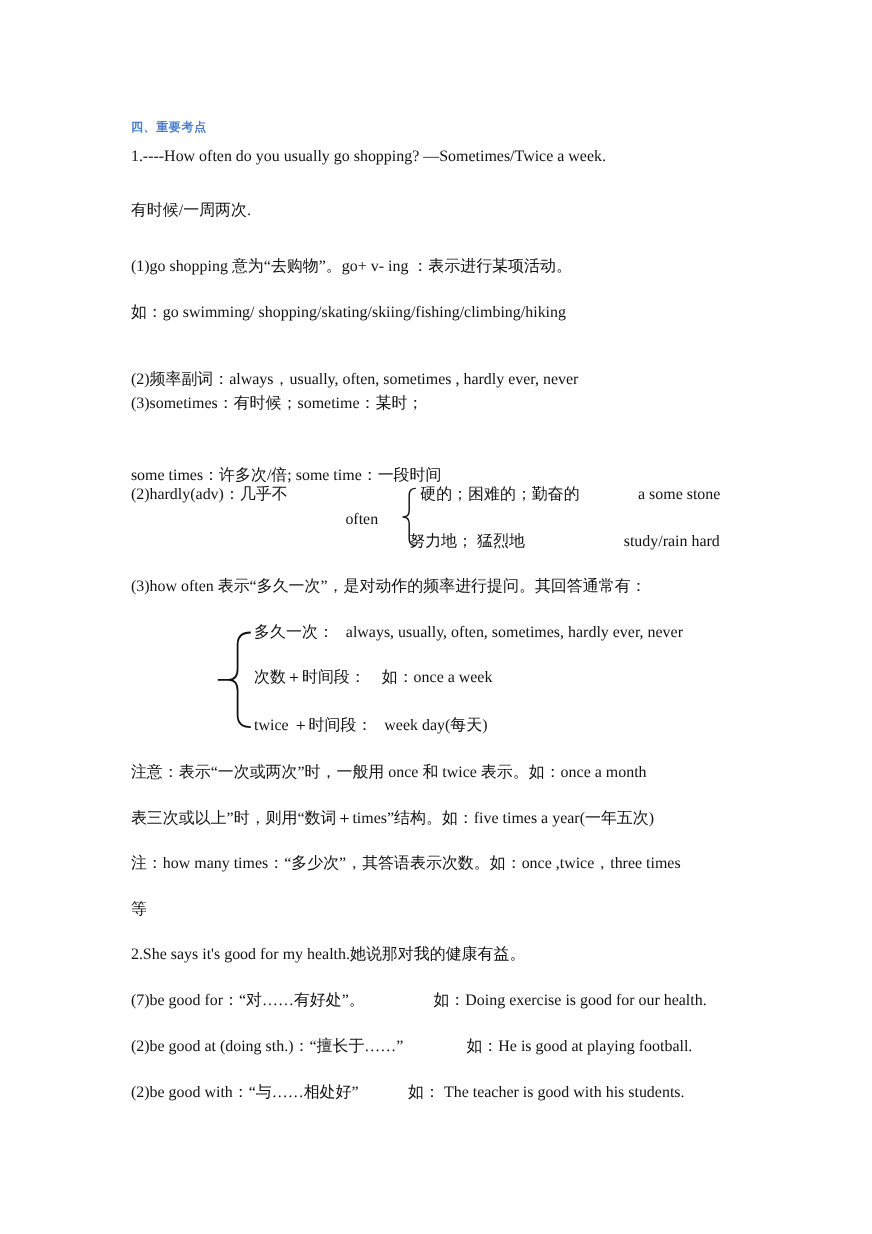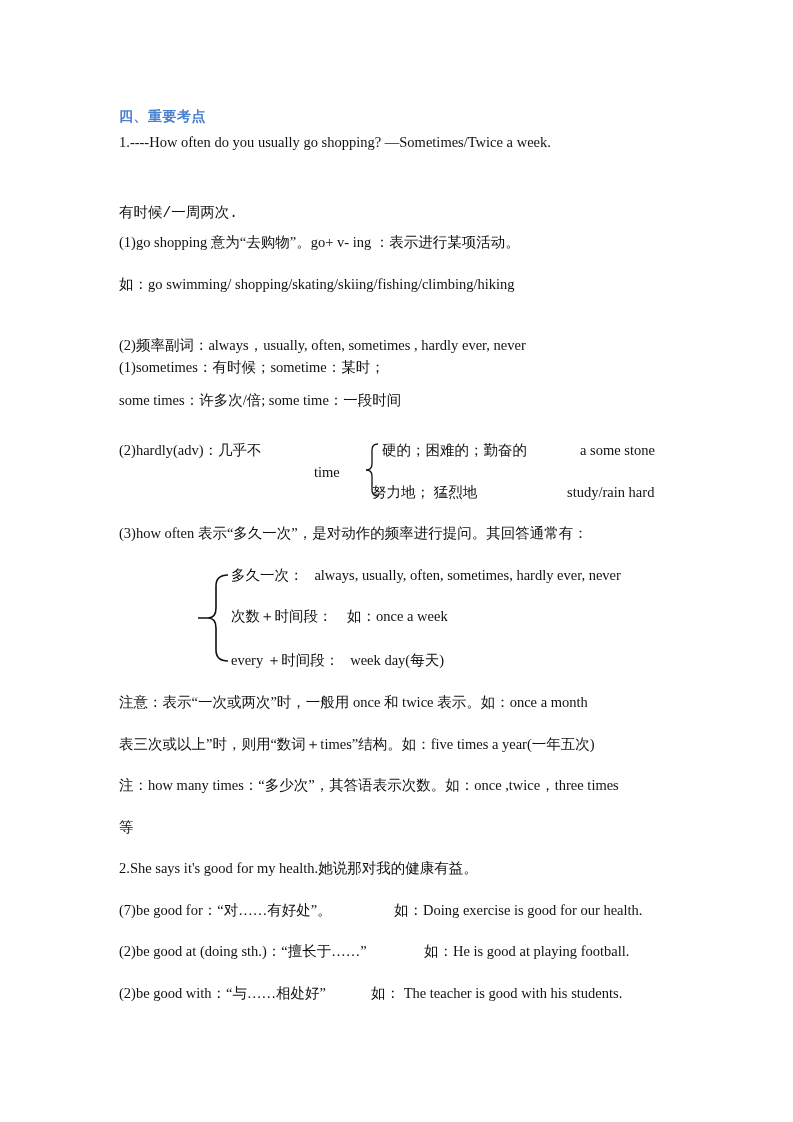--- a/index.html
+++ b/index.html
@@ -1,39 +1,39 @@
 <!DOCTYPE html>
 <html><head>
   <meta charset="utf-8">
   <style>
     html, body { margin: 0; padding: 0; background: #ffffff; }
     body { width: 793px; height: 1122px; position: relative; overflow: hidden;
       font-family: "Liberation Serif", "DejaVu Serif", serif; color: #111; font-size: 14.5px; }
     .line { position: absolute; left: 119px; white-space: nowrap; line-height: 20px; }
-    .heading { color: #4a7fd0; font-weight: bold; font-size: 14px; font-family: Liberation Mono, monospace; letter-spacing: 0.5px; }
+    .heading { color: #4a7fd0; font-weight: bold; font-size: 11px; font-family: Liberation Mono, monospace; letter-spacing: 0.5px; }
     .abs { position: absolute; white-space: nowrap; line-height: 20px; }
     .brace { position: absolute; }
   </style>
 </head>
 <body>
 
 <div>
 
   <div class="line heading" style="top:107px;">四、重要考点</div>
 
   <div class="line" style="top:132px;">1.----How often do you usually go shopping?    —Sometimes/Twice a week.</div>
-  <div class="line" style="top:203px;font-family:Liberation Mono, monospace;">有时候/一周两次.</div>
+  <div class="line" style="top:181px;">有时候/一周两次.</div>
   <div class="line" style="top:232px;">(1)go shopping  意为“去购物”。go+ v- ing  ：表示进行某项活动。</div>
   <div class="line" style="top:274px;">如：go swimming/ shopping/skating/skiing/fishing/climbing/hiking</div>
   <div class="line" style="top:315px;margin-top:20px;">(2)频率副词：always，usually, often, sometimes , hardly ever, never</div>
-  <div class="line" style="top:357px;">(1)sometimes：有时候；sometime：某时；</div>
-  <div class="line" style="top:390px;">some times：许多次/倍;   some time：一段时间</div>
+  <div class="line" style="top:357px;">(3)sometimes：有时候；sometime：某时；</div>
+  <div class="line" style="top:422px;">some times：许多次/倍;   some time：一段时间</div>
   <div class="line" style="top:440px;">(2)hardly(adv)：几乎不</div>
 
-  <div class="abs" style="left:314px; top:462px;">time</div>
+  <div class="abs" style="left:314px; top:462px;">often</div>
   <svg class="brace" style="left:364px; top:442px;" width="16" height="56">
     <path d="M14 2 Q8 2 8 8 L8 22 Q8 28 2 28 Q8 28 8 34 L8 48 Q8 54 14 54" fill="none" stroke="#111" stroke-width="1.3"></path>
   </svg>
   <div class="abs" style="left:382px; top:440px;">硬的；困难的；勤奋的</div>
   <div class="abs" style="left:580px; top:440px;">a some stone</div>
   <div class="abs" style="left:372px; top:482px;">努力地；  猛烈地</div>
   <div class="abs" style="left:567px; top:482px;">study/rain hard</div>
 
   <div class="line" style="top:523px;">(3)how often 表示“多久一次”，是对动作的频率进行提问。其回答通常有：</div>
 
@@ -42,21 +42,21 @@
   </svg>
   <div class="abs" style="left:231px; top:565px;">
     <span>多久一次：</span>&nbsp;&nbsp;
     <span>always, usually, often, sometimes, hardly ever, never</span>
   </div>
   <div class="abs" style="left:231px; top:606px;">
     <span>次数＋时间段：</span>&nbsp;&nbsp;&nbsp;
     <span>如：once a week</span>
   </div>
   <div class="abs" style="left:231px; top:650px;">
-    <span>every  ＋时间段：</span>&nbsp;&nbsp;
+    <span>twice  ＋时间段：</span>&nbsp;&nbsp;
     <span>week day(每天)</span>
   </div>
 
   <div class="line" style="top:692px;">注意：表示“一次或两次”时，一般用 once 和 twice 表示。如：once a month</div>
   <div class="line" style="top:734px;">表三次或以上”时，则用“数词＋times”结构。如：five times a year(一年五次)</div>
   <div class="line" style="top:775px;">注：how many times：“多少次”，其答语表示次数。如：once ,twice，three times</div>
   <div class="line" style="top:817px;">等</div>
 
   <div class="line" style="top:858px;">2.She says it's good for my health.她说那对我的健康有益。</div>
 

